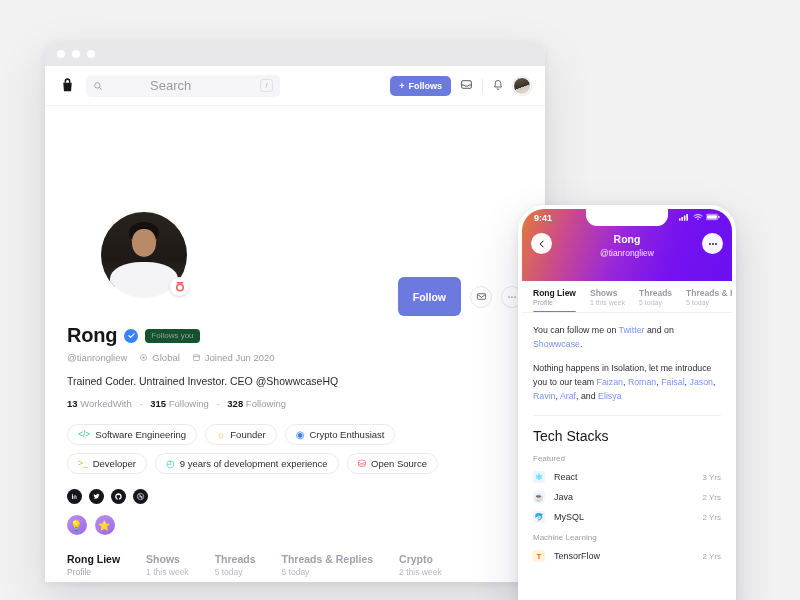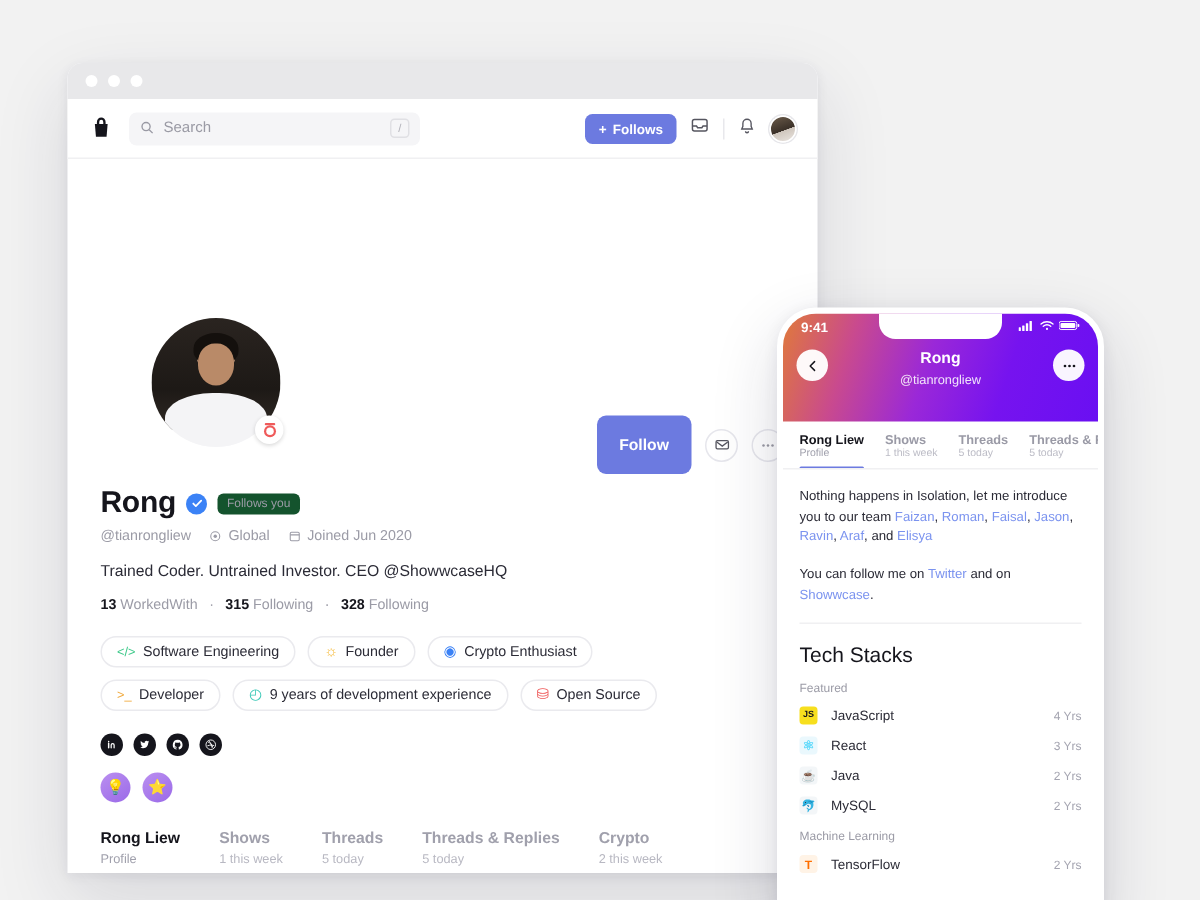--- a/index.html
+++ b/index.html
@@ -29,21 +29,21 @@
   .topbar {
     height: 40px; background: #fff; display: flex; align-items: center;
     padding: 0 14px; gap: 10px; border-bottom: 1px solid #f0f0f2;
   }
   .logo-bag { width: 17px; height: 17px; flex: none; }
   .searchbox {
     flex: 1; max-width: 194px; height: 22px; background: #f5f5f7;
     border-radius: 5px; display: flex; align-items: center;
     padding: 0 7px; gap: 6px;
   }
-  .searchbox .ph { font-size: 10px; color: #9a9aa4; flex: 1; }
+  .searchbox .ph { font-size: 13px; color: #9a9aa4; flex: 1; margin-left: 41px; }
   .slashkey {
     width: 13px; height: 13px; border: 1px solid #e0e0e4; border-radius: 3px;
     font-size: 7.5px; color: #b0b0b8; display: flex;
     align-items: center; justify-content: center;
   }
   .topright { margin-left: auto; display: flex; align-items: center; gap: 9px; }
   .create-btn {
     background: #6c7ae0; color: #fff; border: none; border-radius: 5px;
     height: 20px; padding: 0 9px; font-size: 9px; font-weight: bold;
     font-family: "Liberation Sans", sans-serif;
@@ -524,37 +524,32 @@
       </div>
       <div class="ph-tab">
         <span class="t1">Threads &amp; Repl</span>
         <span class="t2">5 today</span>
       </div>
     </div>
 
     <div class="ph-body">
 
       <p class="ph-p">
+        <span>You can follow me on </span><span class="lk">Twitter</span><span> and on </span><span class="lk">Showwcase</span><span>.</span>
+      </p>
+
+      <p class="ph-p">
         <span>Nothing happens in Isolation, let me introduce you to our team </span><span class="lk">Faizan</span>, <span class="lk">Roman</span>, <span class="lk">Faisal</span>, <span class="lk">Jason</span>, <span class="lk">Ravin</span>, <span class="lk">Araf</span>,<span> and </span><span class="lk">Elisya</span>
       </p>
 
-      <p class="ph-p">
-        <span>You can follow me on </span><span class="lk">Twitter</span><span> and on </span><span class="lk">Showwcase</span><span>.</span>
-      </p>
-
       <div class="hr"></div>
 
       <div class="ts-title">Tech Stacks</div>
 
       <div class="ts-group">Featured</div>
-      <div class="ts-row">
-        <span class="ts-ico" style="background:#f7df1e;color:#15151c">JS</span>
-        <span class="ts-name">JavaScript</span>
-        <span class="ts-yrs">4 Yrs</span>
-      </div>
       <div class="ts-row">
         <span class="ts-ico" style="background:#eaf8fd;color:#61dafb;font-size:9px">⚛</span>
         <span class="ts-name">React</span>
         <span class="ts-yrs">3 Yrs</span>
       </div>
       <div class="ts-row">
         <span class="ts-ico" style="background:#f3f6f8;font-size:8px">☕</span>
         <span class="ts-name">Java</span>
         <span class="ts-yrs">2 Yrs</span>
       </div>

